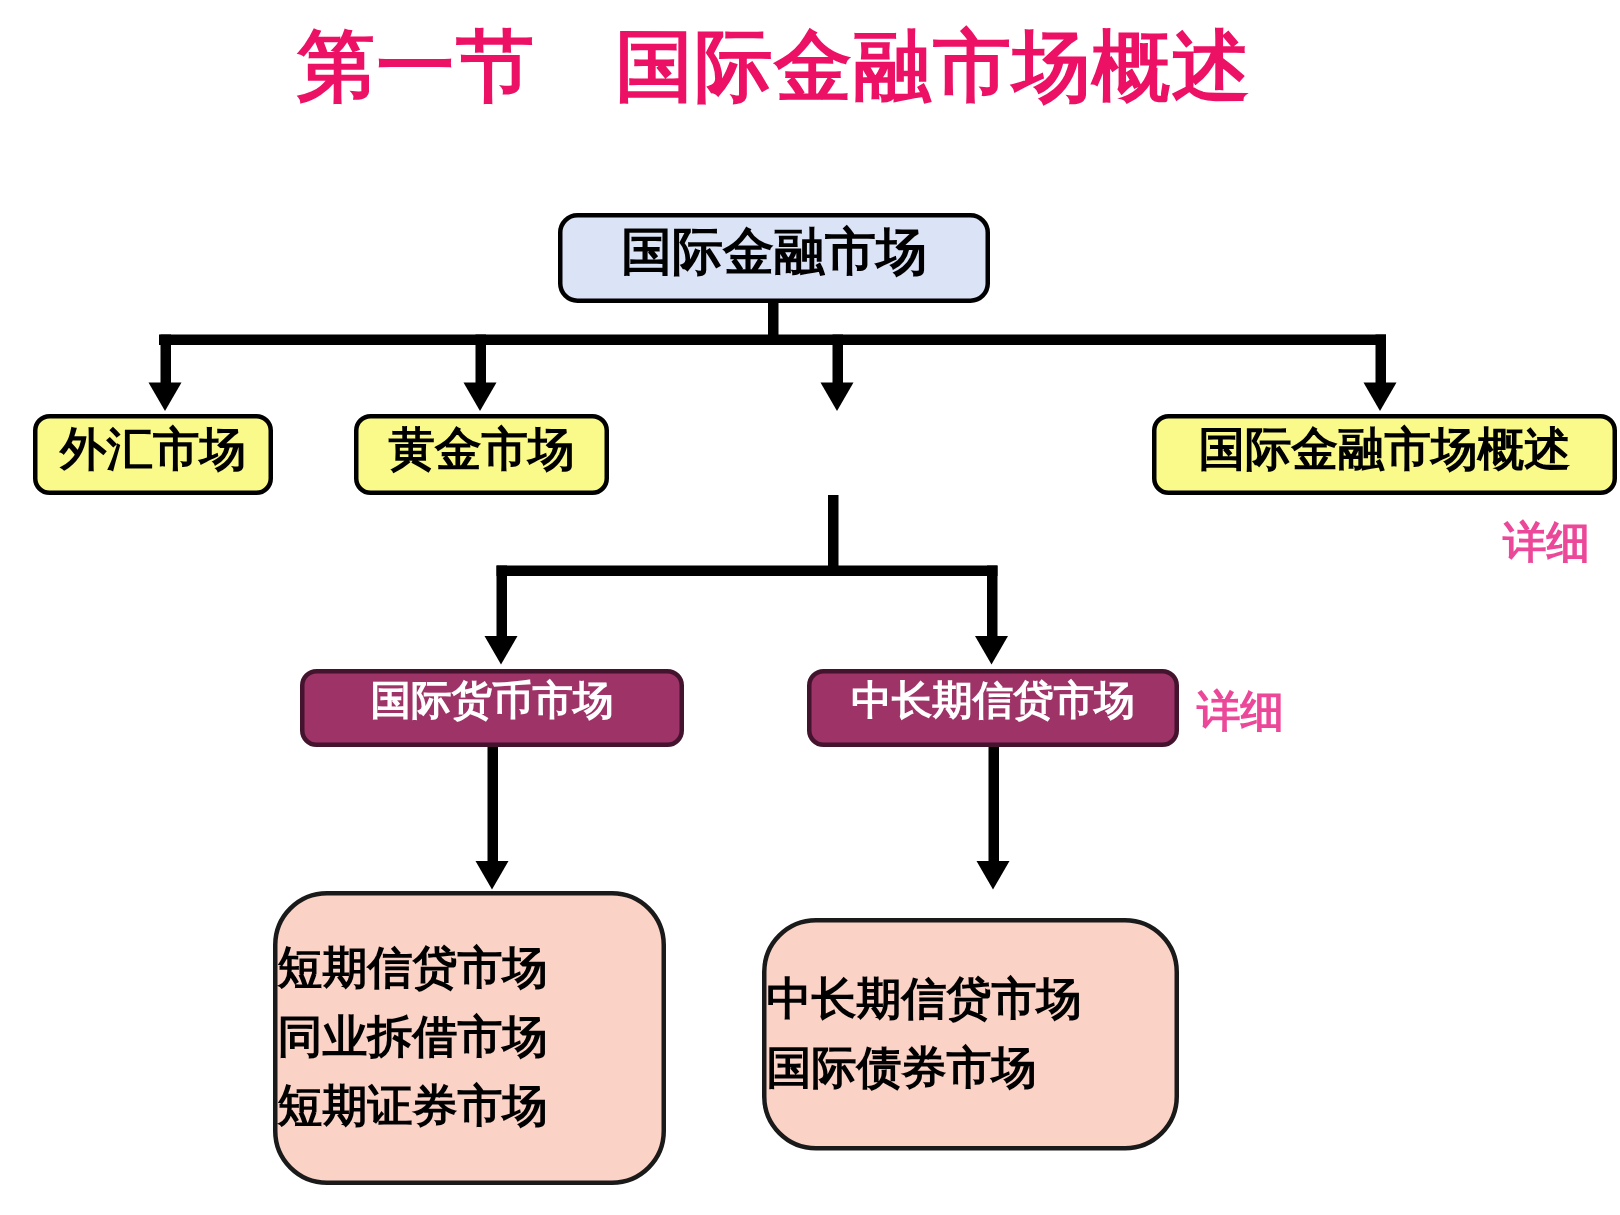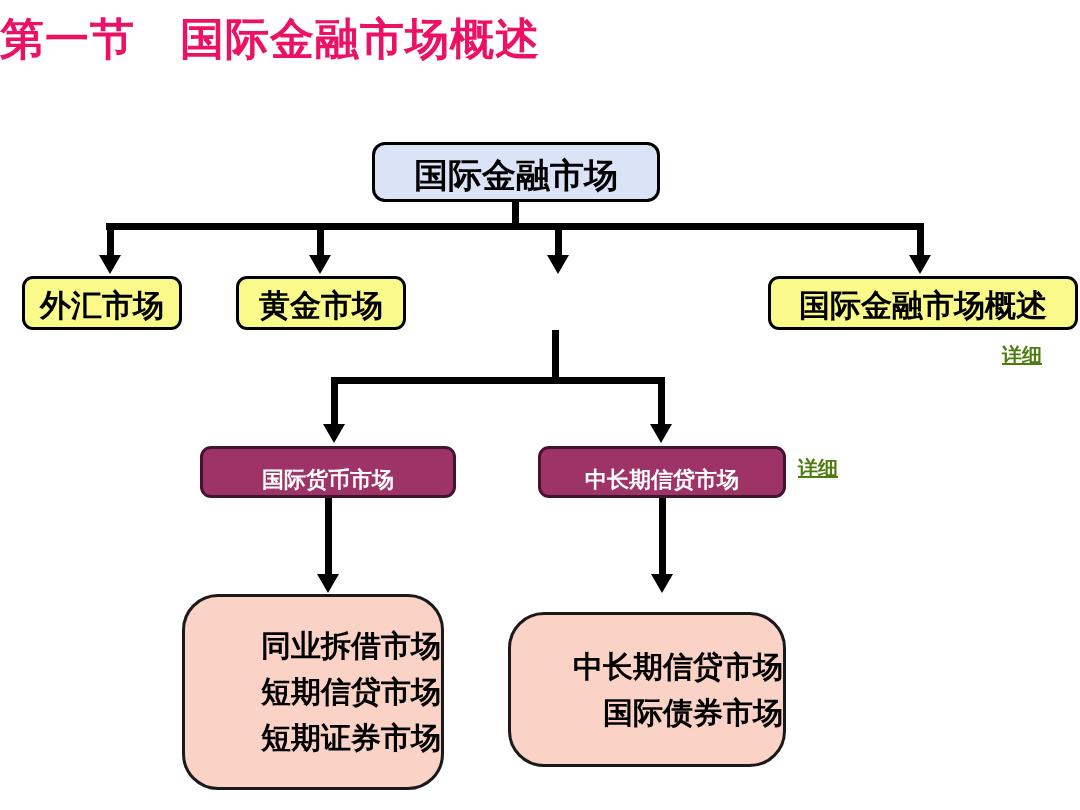--- a/index.html
+++ b/index.html
@@ -10,47 +10,47 @@
   body{
     font-family:"Liberation Sans","DejaVu Sans",sans-serif;
     background:#888;
   }
   #slide{
     position:relative; width:1080px; height:810px;
     background:var(--bg); overflow:hidden; margin:0 auto;
   }
   #title{
     position:absolute; left:0; top:10px; width:1032px;
-    text-align:left; font-size:44px; font-weight:bold;
+    text-align:center; font-size:52px; font-weight:bold;
     color:var(--title); letter-spacing:1px; white-space:pre;
   }
   .node{
     position:absolute; box-sizing:border-box;
-    display:flex; align-items:flex-end; justify-content:center;
+    display:flex; align-items:flex-start; justify-content:center;
     font-weight:bold; color:#000; text-align:center; white-space:nowrap;
   }
   .root-node{
     background:var(--root-fill); border:3px solid var(--line);
     border-radius:13px; font-size:34px;
   }
   .yellow-node{
     background:var(--yellow); border:3px solid var(--line);
     border-radius:11px; font-size:31px;
   }
   .magenta-node{
     background:var(--magenta); border:3px solid var(--magenta-border);
-    border-radius:11px; font-size:22px; color:#fff;
+    border-radius:11px; font-size:27px; color:#fff;
   }
   .pink-node{
     background:var(--pink); border:3px solid #1a1a1a;
     border-radius:36px; font-size:30px; flex-direction:column;
     line-height:46px;
   }
   .detail-label{
-    position:absolute; font-size:20px; font-weight:bold; color:#4d7c0f;text-decoration:underline;
+    position:absolute; font-size:29px; font-weight:bold; color:#ec4899;
   }
   .vline,.hline{position:absolute; background:var(--line);}
   .vline{width:7px;}
   .hline{height:7px;}
   .arrowhead{
     position:absolute; width:0; height:0;
     border-left:11px solid transparent; border-right:11px solid transparent;
     border-top:19px solid var(--line);
   }
 </style>
@@ -110,22 +110,22 @@
 
   <div class="detail-label" style="left:798px; top:455px;">详细</div>
 
   <div class="vline" style="left:325px; top:498px; height:77px;"></div>
   <div class="arrowhead" style="left:317px; top:574px;"></div>
 
   <div class="vline" style="left:659px; top:498px; height:77px;"></div>
   <div class="arrowhead" style="left:651px; top:574px;"></div>
 
   <div class="node pink-node" style="left:182px; top:594px; width:262px; height:196px;">
+    <div>短期信贷市场</div>
     <div>同业拆借市场</div>
-    <div>短期信贷市场</div>
     <div>短期证券市场</div>
   </div>
 
   <div class="node pink-node" style="left:508px; top:612px; width:278px; height:155px;">
     <div>中长期信贷市场</div>
     <div>国际债券市场</div>
   </div>
 
 </div>
 

